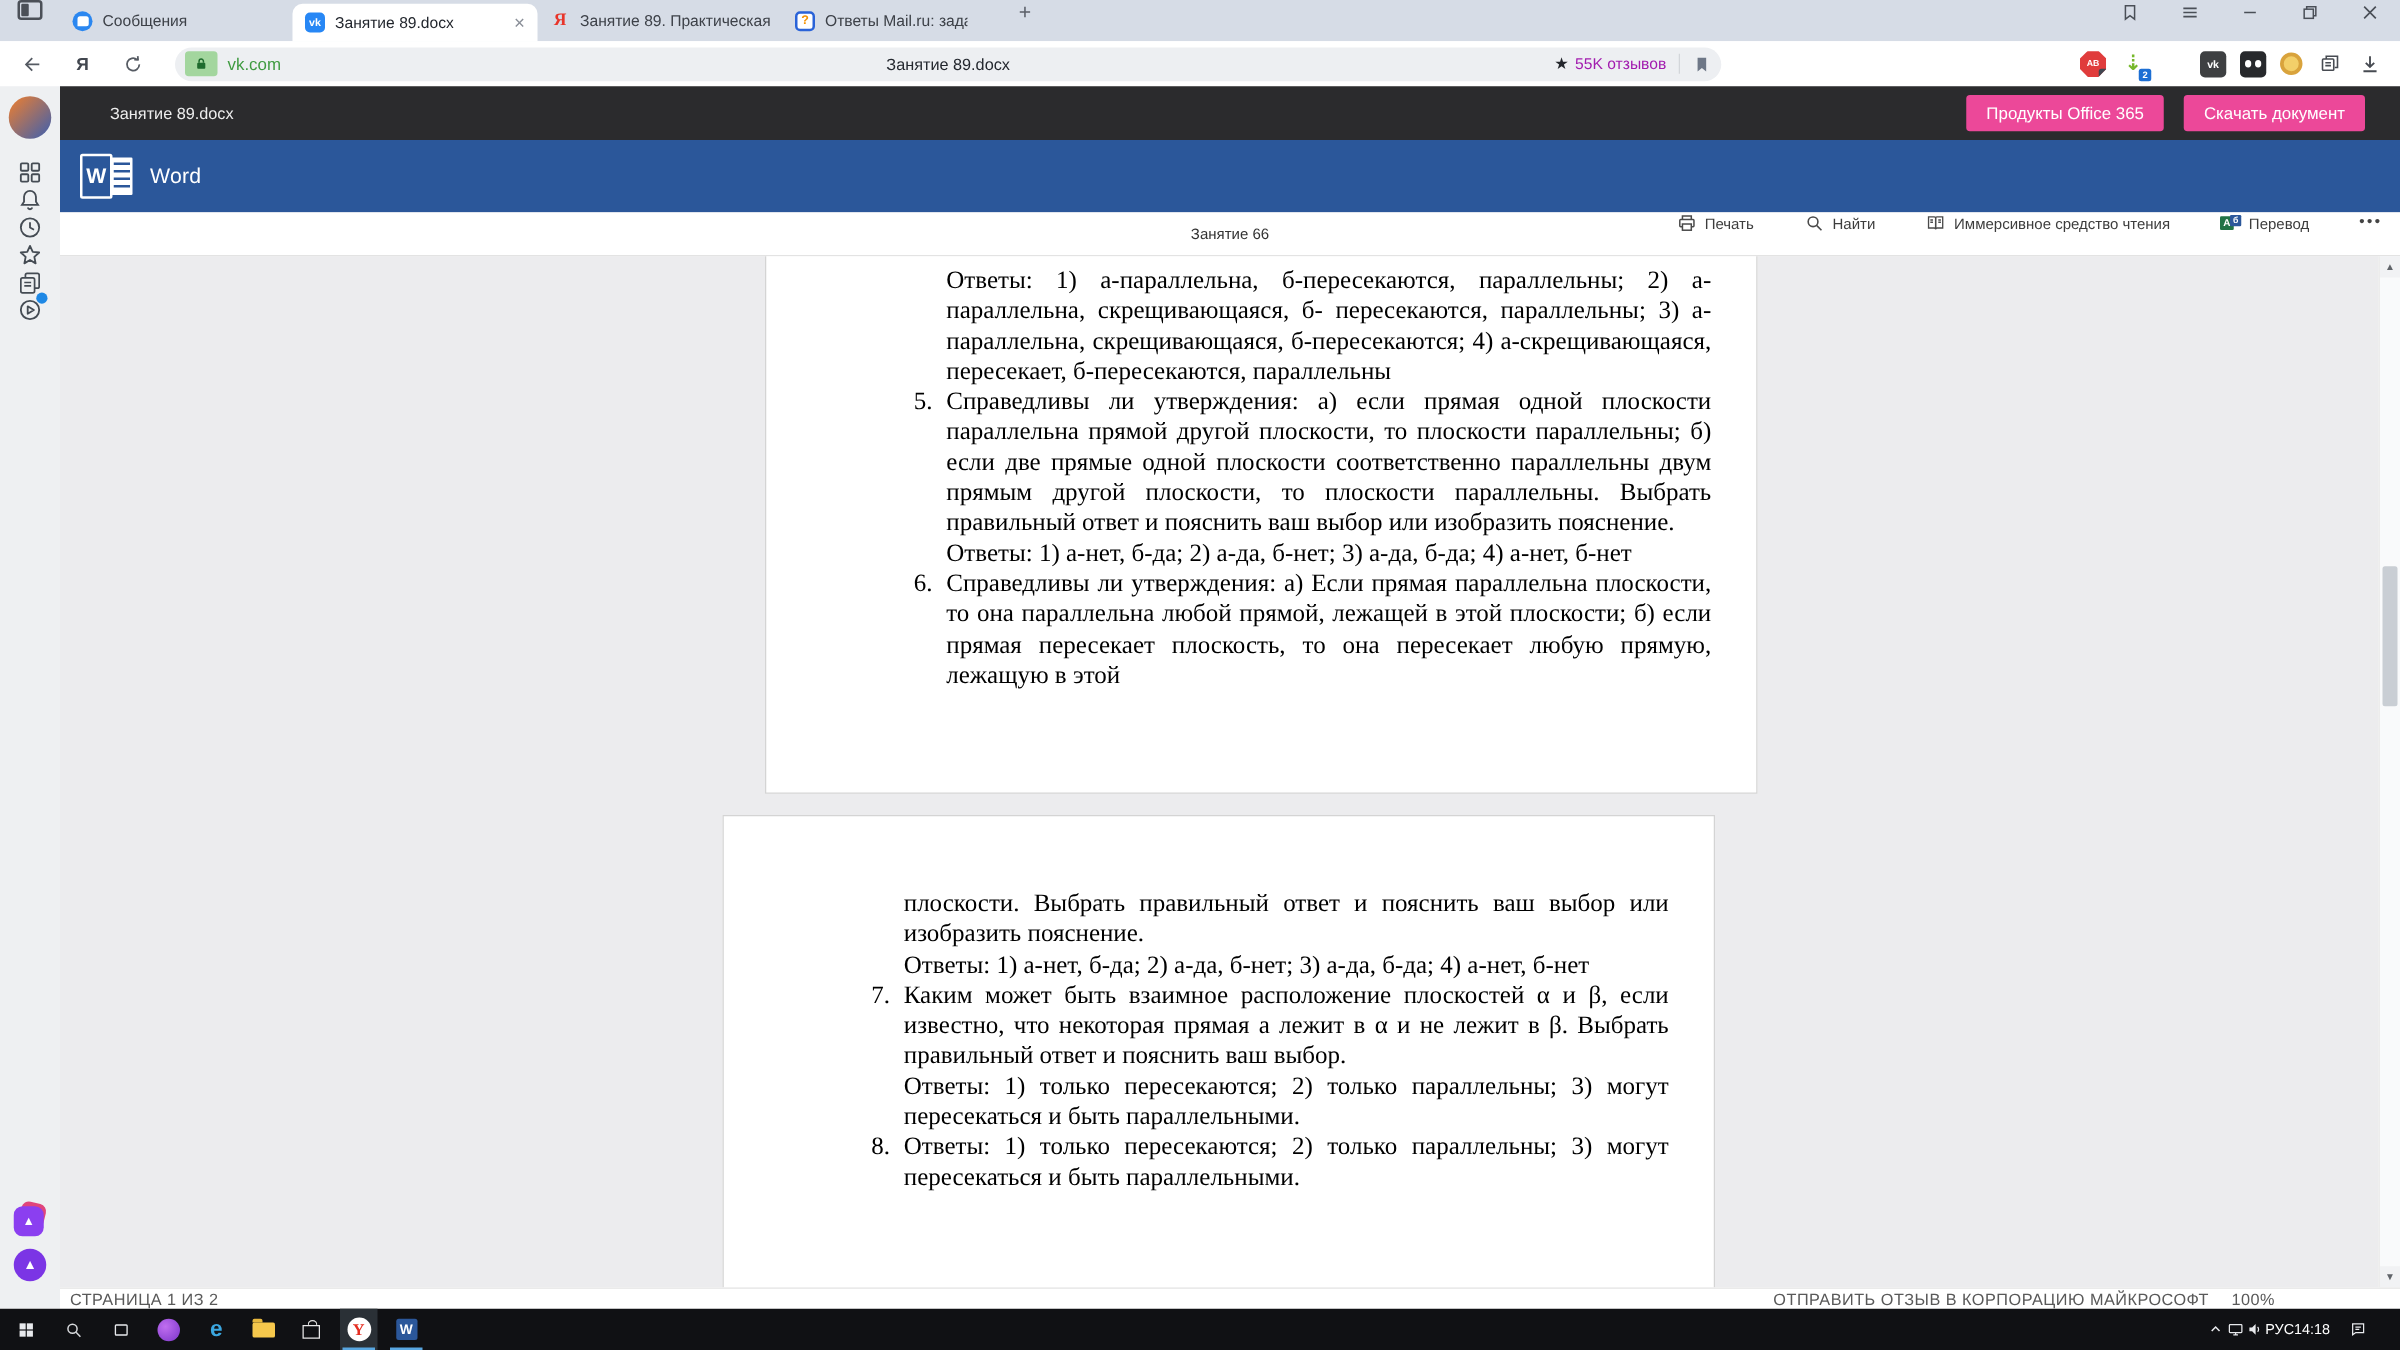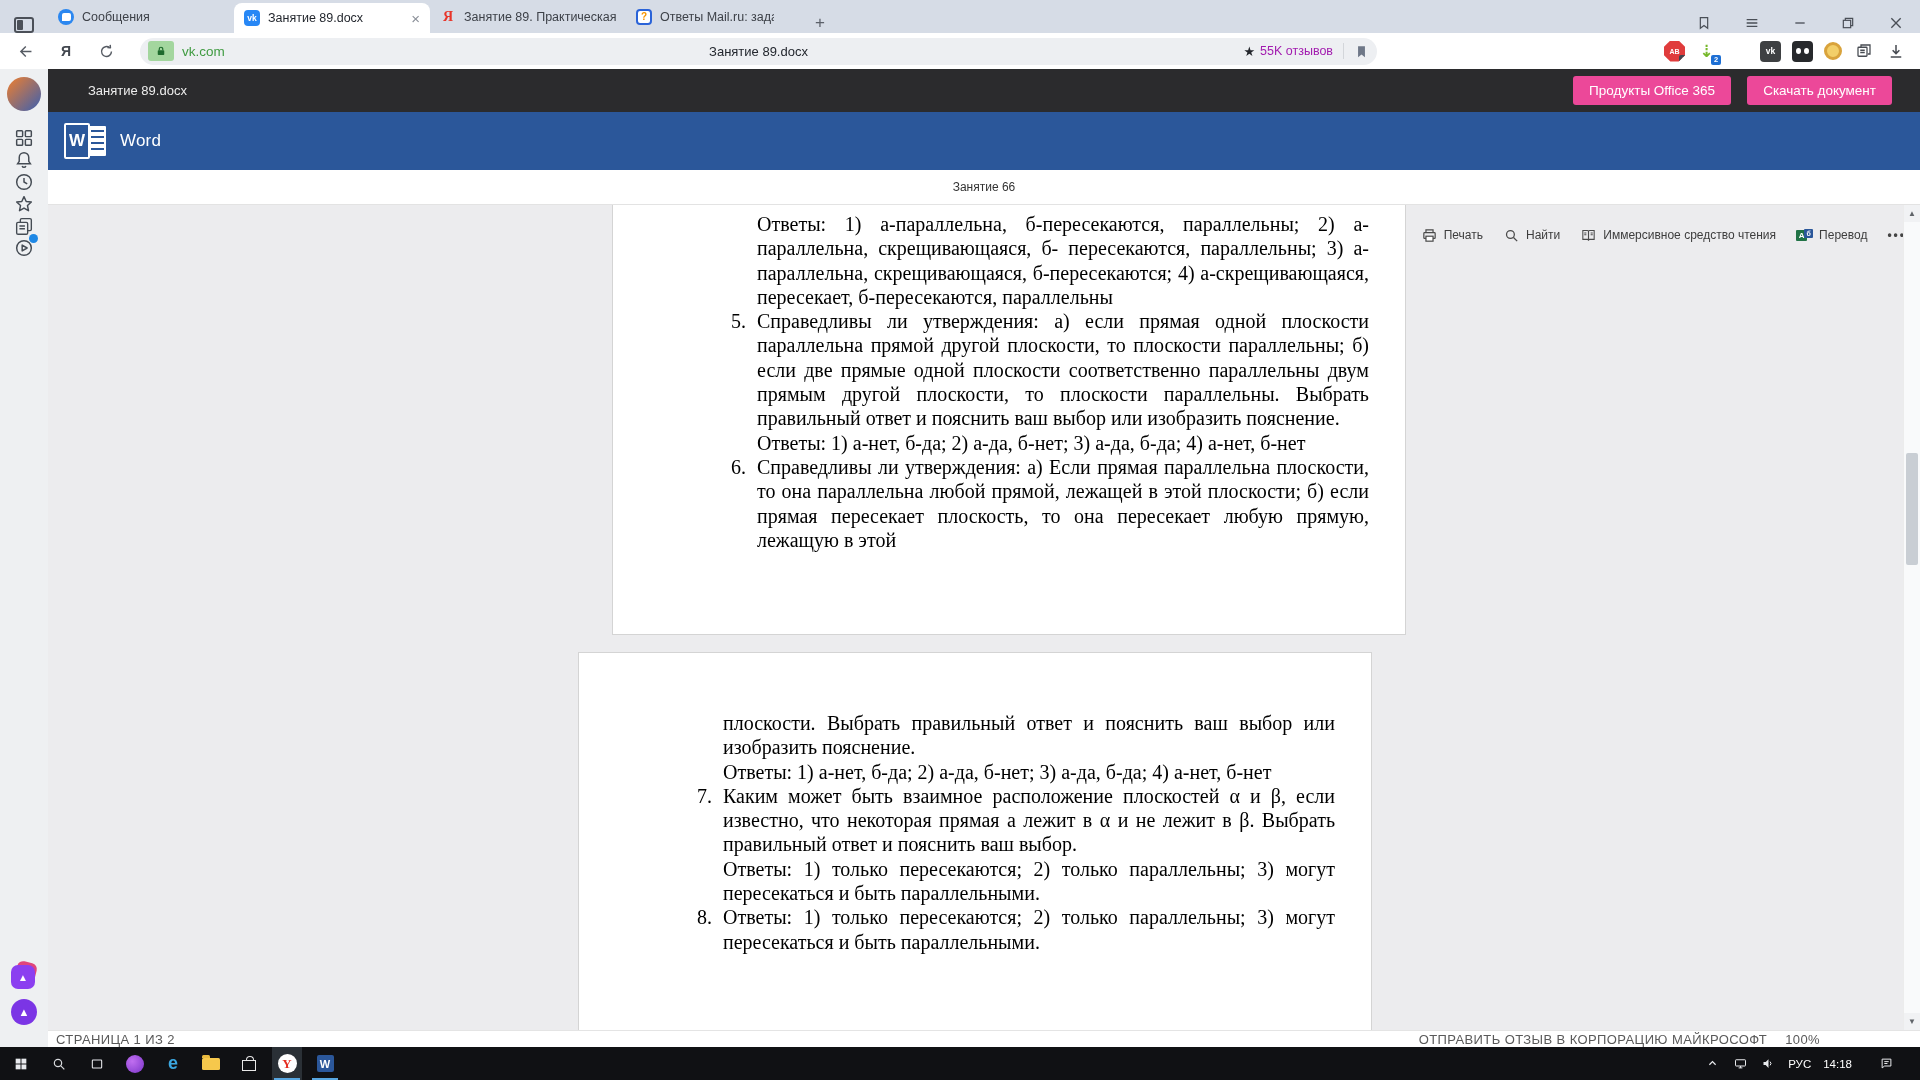--- a/index.html
+++ b/index.html
@@ -1,21 +1,21 @@
 <!DOCTYPE html>
 <html><head>
 <meta charset="utf-8">
 <style>
   * { margin:0; padding:0; box-sizing:border-box; }
   html,body { width:1920px; height:1080px; overflow:hidden; }
   body { font-family:"Liberation Sans","DejaVu Sans",sans-serif; position:relative; background:#fff; }
   svg { display:block; }
 
   
-  #tabbar { position:absolute; left:0; top:0; width:1920px; height:33px; background:#d6dce6; display:flex; align-items:flex-end; padding-left:14px; }
+  #tabbar { position:absolute; left:0; top:0; width:1920px; height:33px; background:#d6dce6; display:flex; align-items:flex-start; padding-left:14px; }
   .toggle-ic { width:20px; height:16px; border:2px solid #4b5058; border-radius:3px; position:relative; margin-right:14px; flex:none; }
   .toggle-ic::after { content:""; position:absolute; left:1px; top:1px; bottom:1px; width:6px; background:#4b5058; border-radius:1px; }
   #tabstrip { display:flex; height:33px; align-items:flex-end; }
   .tab { height:33px; display:flex; align-items:center; padding:0 10px; font-size:12.5px; color:#3d4148; overflow:hidden; white-space:nowrap; flex:none; }
   .tab.active { background:#fff; height:30px; border-radius:8px 8px 0 0; color:#1f232a; }
   .tabicon { width:16px; height:16px; flex:none; margin-right:8px; display:flex; align-items:center; justify-content:center; }
   .ic-vk-messages { background:#2b87f0; border-radius:50%; }
   .ic-vk-messages .bub { display:block; width:9px; height:8px; background:#fff; border-radius:2px 2px 2px 0; }
   .ic-vk { background:#2787f5; border-radius:4px; color:#fff; font-weight:bold; font-size:8.5px; }
   .ic-yandex { color:#e8352a; font-weight:700; font-size:14px; font-family:"Liberation Serif",serif; }
@@ -78,21 +78,21 @@
   .wlogo { width:42px; height:36px; position:relative; }
   .wlogo .wpage { position:absolute; right:0; top:3px; width:18px; height:30px; background:#fff; border-radius:1px; }
   .wlogo .wpage i { display:block; height:2.5px; background:#2b579a; margin:3.5px 2.5px 0; }
   .wlogo .wsq { position:absolute; left:0; top:0; width:26px; height:36px; background:#2b579a; border:2px solid #fff; border-radius:2px; color:#fff; font-weight:700; font-size:17px; display:flex; align-items:center; justify-content:center; }
   .wbrand { color:#fff; font-size:17px; margin-left:14px; letter-spacing:.2px; }
 
   
   #docarea { position:absolute; left:48px; top:170px; right:0; bottom:50px; background:#ececee; }
   #doctoolbar { position:relative; height:35px; background:#fff; border-bottom:1px solid #e3e3e3; }
   .doc-title { position:absolute; left:50%; top:50%; transform:translate(-50%,-50%); font-size:12px; color:#333; }
-  #doc-actions { position:absolute; right:14px; top:0; height:100%; display:flex; align-items:center; gap:20px; font-size:12px; color:#3d3d3d;margin-top:48px; }
+  #doc-actions { position:absolute; right:14px; top:0; height:100%; display:flex; align-items:flex-start; gap:40px; font-size:12px; color:#3d3d3d; }
   .action { display:flex; align-items:center; gap:6px; }
   .aicon { width:17px; height:17px; color:#4a4a4a; display:flex; align-items:center; justify-content:center; }
   .aicon svg { width:17px; height:17px; }
   .aicon .tr-a { width:11px; height:11px; background:#217346; color:#fff; font-size:8px; font-weight:700; display:flex; align-items:center; justify-content:center; border-radius:1px; }
   .aicon .tr-b { width:9px; height:9px; background:#2b579a; color:#fff; font-size:7px; font-weight:700; display:flex; align-items:center; justify-content:center; margin:-4px 0 0 -3px; border-radius:1px; }
   .more-dots { letter-spacing:2px; color:#444; font-size:12px; font-weight:700; }
 
   #pages { position:absolute; left:0; top:35px; right:17px; bottom:0; overflow:hidden; }
   .page { position:absolute; left:530px; width:794px; background:#fff; border:1px solid #d4d4d4; }
   #page1 { top:-12px; height:442px; padding-top:18px;margin-left:34px; }
@@ -117,21 +117,21 @@
   .tb-app.hl { background:#2a3036; }
   .tb-app svg { width:16px; height:16px; }
   .g-music { width:18px; height:18px; border-radius:50%; background:radial-gradient(circle at 35% 35%,#c06ef0,#7b35c9); }
   .edge-e { color:#3ba7e0; font-size:18px; font-weight:700; font-style:normal; }
   .folder-i { display:block; width:18px; height:12px; background:#f6c84c; border-radius:1.5px; position:relative; }
   .folder-i::before { content:""; position:absolute; left:0; top:-3px; width:8px; height:3px; background:#e8b93e; border-radius:1.5px 1.5px 0 0; }
   .store-i { display:block; width:14px; height:11px; border:1.5px solid #e8e8e8; position:relative; margin-top:4px; }
   .store-i::before { content:""; position:absolute; left:2.5px; top:-5px; width:6px; height:4px; border:1.5px solid #e8e8e8; border-bottom:none; border-radius:4px 4px 0 0; }
   .ya-y { width:19px; height:19px; background:#fff; border-radius:50%; color:#e52e22; font-size:13px; font-weight:700; font-family:"Liberation Serif",serif; display:flex; align-items:center; justify-content:center; font-style:normal; }
   .word-w { width:17px; height:17px; background:#2b579a; color:#fff; font-size:11px; font-weight:700; display:flex; align-items:center; justify-content:center; border-radius:2px; font-style:normal; }
-  #tray { margin-left:auto; display:flex; align-items:center; gap:12px; padding-right:26px; color:#fff; font-size:11.5px; }
+  #tray { margin-left:auto; display:flex; align-items:center; padding-right:26px; color:#fff; font-size:11.5px; }
   #tray .t-ic { width:16px; height:16px; display:flex; align-items:center; justify-content:center; }
   #tray svg { width:15px; height:15px; }
   .t-notif { margin-left:14px; }
 </style>
 </head>
 <body>
 
 <div id="tabbar">
   <span class="toggle-ic"></span>
   <div id="tabstrip">

